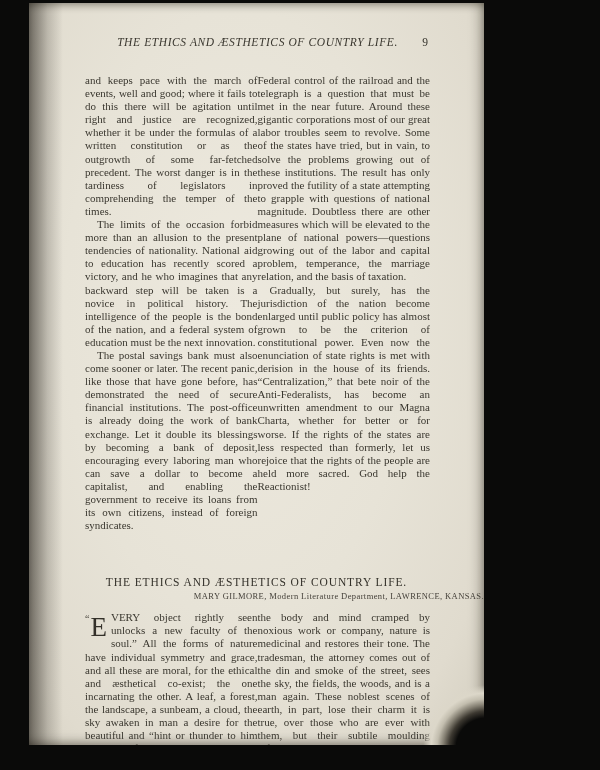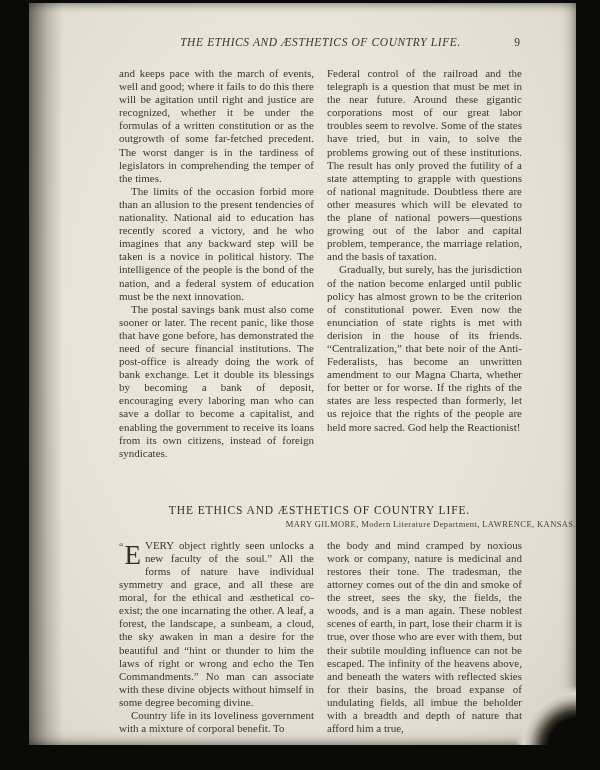--- a/index.html
+++ b/index.html
@@ -6,28 +6,27 @@
   html,body { width:600px; height:770px; }
   body {
     position:relative;
     background:#0a0a09;
     overflow:hidden;
     font-family:"Liberation Serif","DejaVu Serif",serif;
   }
   .page {
     position:absolute;
     left:29px; top:3px;
-    width:547px; height:742px;
+    width:455px; height:742px;
     background: radial-gradient(ellipse at 46% 42%, #ede9de 0%, #e7e3d7 50%, #e0dbce 82%, #d3cec0 100%);
     box-shadow:
       inset 0 7px 10px -6px rgba(20,15,5,.45),
       inset -9px 0 14px -8px rgba(20,15,5,.5),
       inset 0 -9px 12px -8px rgba(20,15,5,.5);
     overflow:hidden;
-    padding-left:34px;
   }
   .spine-shadow {
     position:absolute; left:0; top:0; bottom:0; width:34px;
     background:linear-gradient(to right, rgba(15,11,5,.55), rgba(15,11,5,.18) 55%, rgba(15,11,5,0));
     pointer-events:none;
   }
   .running-head {
     position:relative;
     margin:33px 54px 0 56px;
     height:15px;
@@ -39,22 +38,21 @@
     white-space:nowrap;
   }
   .page-num {
     position:absolute; right:2px; top:0;
     font-style:normal;
     letter-spacing:0;
     color:#35332c;
   }
   .columns {
     display:flex;
-    gap:13px;
-    margin:16px 54px 0 56px;
+    margin:23px 54px 0 56px;
   }
   .col {
     flex:1;
     text-align:justify;
     font-size:11px;
     line-height:13.1px;
     color:#3a372f;
     hyphens:auto;
   }
   .col p { text-indent:12px; }

